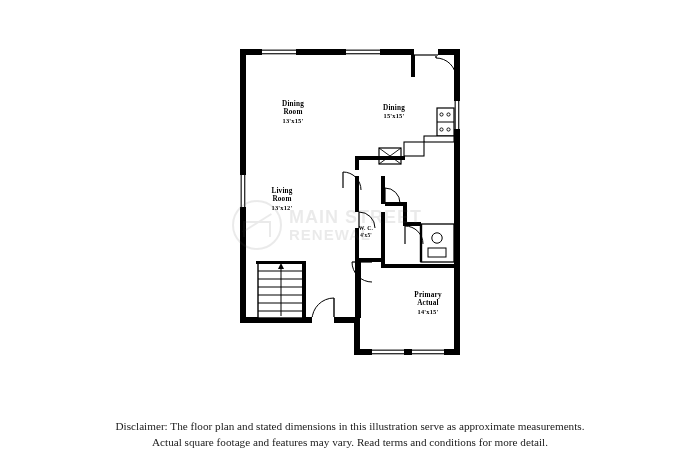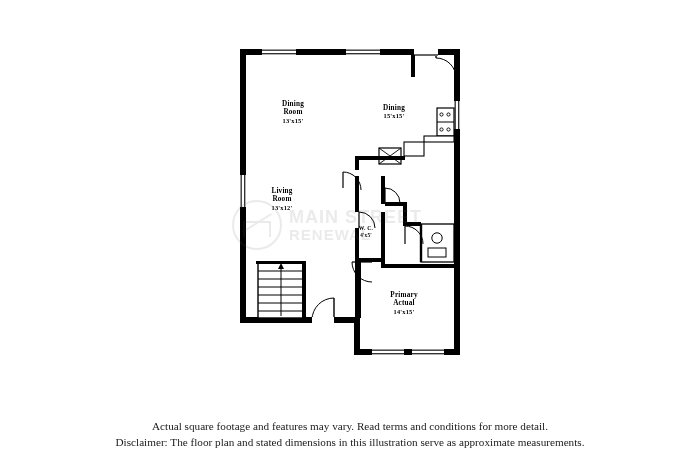--- a/index.html
+++ b/index.html
@@ -268,31 +268,31 @@
     <span class="rl-name">Living</span>
     <span class="rl-name">Room</span>
     <span class="rl-dim">13'x12'</span>
   </div>
 
   <div class="room-label tiny" style="left:366px; top:231px;">
     <span class="rl-name">W. C.</span>
     <span class="rl-dim">4'x5'</span>
   </div>
 
-  <div class="room-label" style="left:404px; top:303px;">
+  <div class="room-label" style="left:428px; top:303px;">
     <span class="rl-name">Primary</span>
     <span class="rl-name">Actual</span>
     <span class="rl-dim">14'x15'</span>
   </div>
 
   <div id="watermark">
     <div class="wm-mark"></div>
     <div class="wm-text">
       <span class="wm-line1">MAIN STREET</span>
       <span class="wm-line2">RENEWAL</span>
     </div>
   </div>
 </div>
 
 <div id="disclaimer">
+  <span>Disclaimer: The floor plan and stated dimensions in this illustration serve as approximate measurements.</span>
   <span>Actual square footage and features may vary. Read terms and conditions for more detail.</span>
-  <span>Disclaimer: The floor plan and stated dimensions in this illustration serve as approximate measurements.</span>
 </div>
 
 </body></html>

